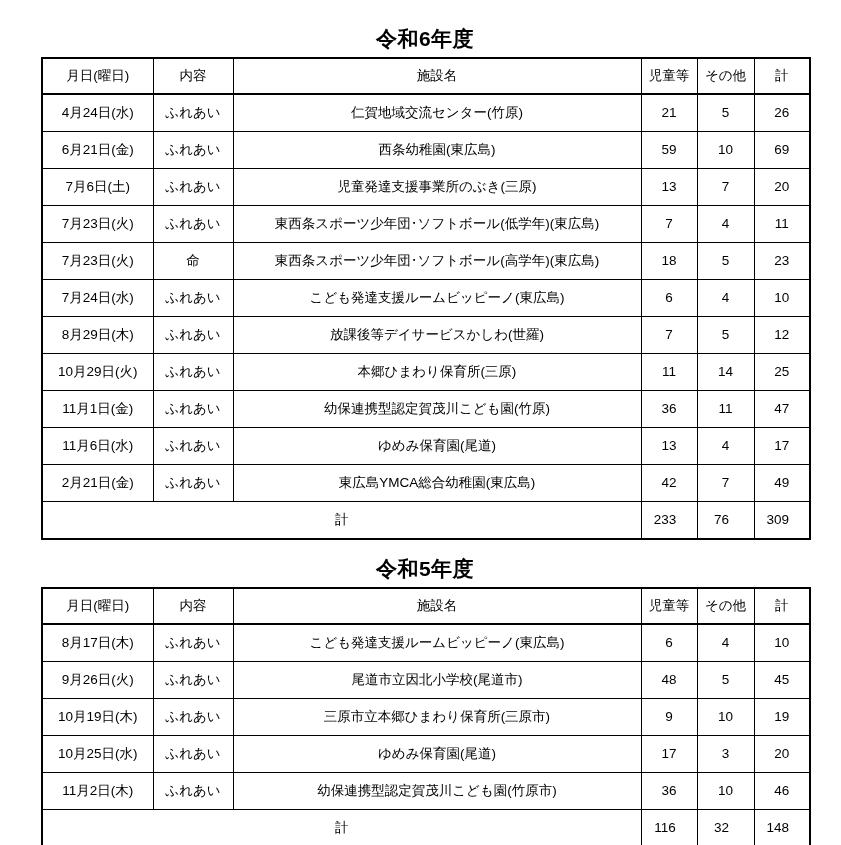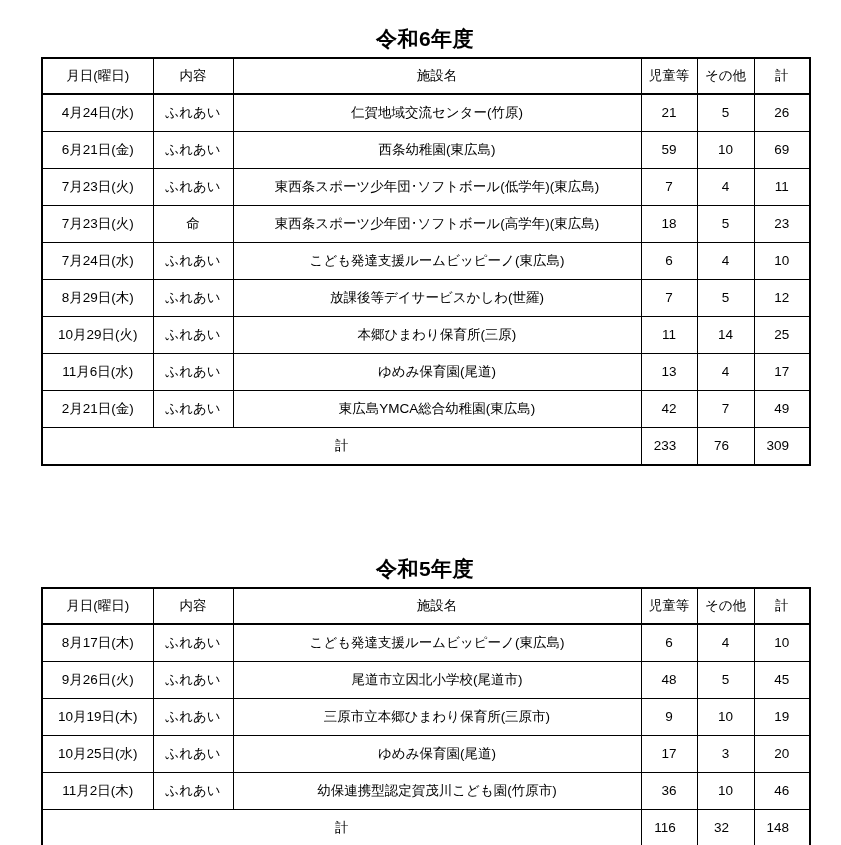--- a/index.html
+++ b/index.html
@@ -117,20 +117,28 @@
         </tr>
         <tr>
           <td>6月21日(金)</td>
           <td>ふれあい</td>
           <td class="fac-cell">西条幼稚園(東広島)</td>
           <td>59</td>
           <td>10</td>
           <td>69</td>
         </tr>
         <tr>
+          <td>7月6日(土)</td>
+          <td>ふれあい</td>
+          <td class="fac-cell">児童発達支援事業所のぶき(三原)</td>
+          <td>13</td>
+          <td>7</td>
+          <td>20</td>
+        </tr>
+        <tr>
           <td>7月23日(火)</td>
           <td>ふれあい</td>
           <td class="fac-cell">東西条スポーツ少年団･ソフトボール(低学年)(東広島)</td>
           <td>7</td>
           <td>4</td>
           <td>11</td>
         </tr>
         <tr>
           <td>7月23日(火)</td>
           <td>命</td>
@@ -155,20 +163,28 @@
           <td>5</td>
           <td>12</td>
         </tr>
         <tr>
           <td>10月29日(火)</td>
           <td>ふれあい</td>
           <td class="fac-cell">本郷ひまわり保育所(三原)</td>
           <td>11</td>
           <td>14</td>
           <td>25</td>
+        </tr>
+        <tr>
+          <td>11月1日(金)</td>
+          <td>ふれあい</td>
+          <td class="fac-cell">幼保連携型認定賀茂川こども園(竹原)</td>
+          <td>36</td>
+          <td>11</td>
+          <td>47</td>
         </tr>
         <tr>
           <td>11月6日(水)</td>
           <td>ふれあい</td>
           <td class="fac-cell">ゆめみ保育園(尾道)</td>
           <td>13</td>
           <td>4</td>
           <td>17</td>
         </tr>
         <tr>

